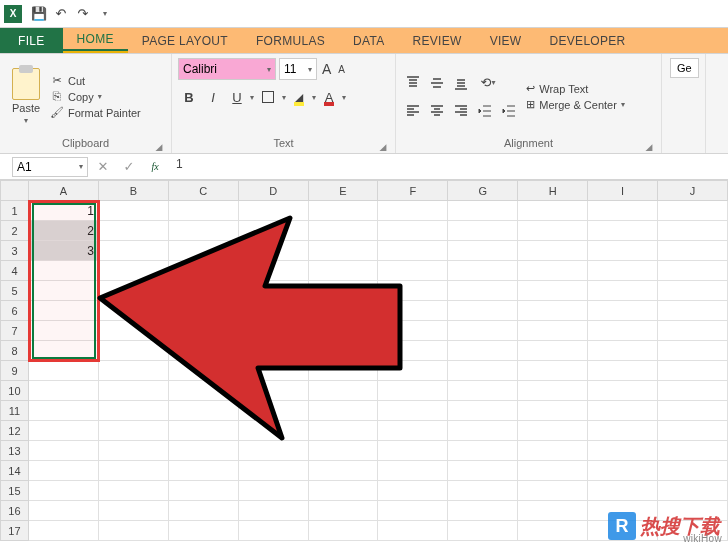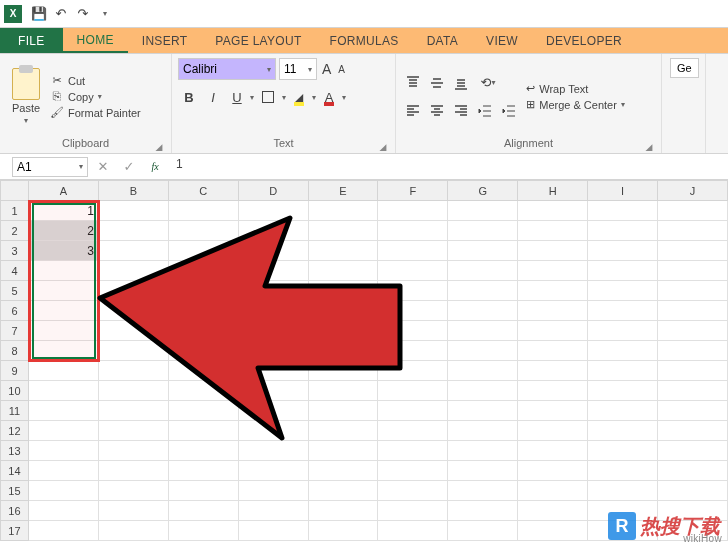--- a/index.html
+++ b/index.html
@@ -7,42 +7,42 @@
 
 
 .titlebar { height: 28px; background: #fff; display: flex; align-items: center; padding: 0 4px; border-bottom: 1px solid #d4d4d4; }
 .titlebar .app-icon { width: 18px; height: 18px; background: #217346; margin-right: 6px; display: flex; align-items: center; justify-content: center; color: #fff; font-size: 10px; font-weight: bold; }
 .qat-btn { width: 22px; height: 22px; display: flex; align-items: center; justify-content: center; color: #444; font-size: 13px; cursor: pointer; }
 
 
 .tabs { height: 26px; background: #fdba74; display: flex; align-items: stretch; border-bottom: 1px solid #d4d4d4; }
 .tab { padding: 0 14px; font-size: 12px; display: flex; align-items: center; color: #444; cursor: pointer; letter-spacing: 0.3px; }
 .tab.file { background: #217346; color: #fff; padding: 0 18px; }
-.tab.active { color: #217346; border-bottom: 2px solid #eab308; position: relative; }
+.tab.active { color: #217346; border-bottom: 4px solid #eab308; position: relative; }
 .tab.active::after { content: ""; position: absolute; left: 0; right: 0; bottom: -2px; height: 2px; background: #217346; }
 
 
 .ribbon { height: 100px; background: #f5f5f5; display: flex; border-bottom: 1px solid #d4d4d4; }
 .group { border-right: 1px solid #e0e0e0; display: flex; flex-direction: column; position: relative; padding: 4px 6px 2px 6px; }
 .group-body { flex: 1; display: flex; }
 .group-label { font-size: 11px; color: #666; text-align: center; height: 16px; line-height: 16px; position: relative; }
 .group-label .launcher { position: absolute; right: 0; bottom: 0; width: 12px; height: 12px; font-size: 9px; color: #888; }
 
 
 .paste-big { width: 40px; display: flex; flex-direction: column; align-items: center; justify-content: center; gap: 2px; cursor: pointer; }
 .paste-big .icon { width: 28px; height: 32px; background: #fff3cc; border: 1px solid #d4b050; border-radius: 2px; position: relative; }
 .paste-big .icon::before { content: ""; position: absolute; top: -4px; left: 6px; right: 6px; height: 8px; background: #ccc; border-radius: 2px; }
 .paste-big .label { font-size: 11px; color: #444; text-align: right; }
 .clip-side { display: flex; flex-direction: column; gap: 2px; margin-left: 4px; justify-content: center; }
 .clip-side .row { display: flex; align-items: center; gap: 4px; font-size: 11px; color: #444; cursor: pointer; white-space: nowrap; }
 .clip-side .ico { width: 14px; height: 14px; display: inline-flex; align-items: center; justify-content: center; }
 
 
 .font-group .row1 { display: flex; gap: 3px; align-items: center; }
-.font-name { width: 98px; height: 22px; border: 1px solid #ccc; background: #c4b5fd; font-size: 12px; padding: 10px 4px; display: flex; align-items: center; justify-content: space-between; }
+.font-name { width: 98px; height: 22px; border: 1px solid #ccc; background: #f9a8d4; font-size: 12px; padding: 10px 4px; display: flex; align-items: center; justify-content: space-between; }
 .font-size { width: 38px; height: 22px; border: 1px solid #ccc; background: #fff; font-size: 12px; padding: 0 4px; display: flex; align-items: center; justify-content: space-between; }
 .aa { font-size: 13px; color: #444; cursor: pointer; padding: 0 2px; }
 .font-group .row2 { display: flex; gap: 2px; align-items: center; margin-top: 6px; }
 .fmt-btn { width: 22px; height: 22px; display: flex; align-items: center; justify-content: center; font-size: 13px; color: #444; cursor: pointer; position: relative; }
 .border-btn { width: 24px; height: 22px; display: flex; align-items: center; justify-content: center; cursor: pointer; }
 .border-btn .sq { width: 12px; height: 12px; border: 1px solid #444; }
 .fill-btn .sw { width: 10px; height: 4px; background: #ffeb3b; position: absolute; bottom: 2px; left: 6px; }
 .fontcolor-btn .sw { width: 10px; height: 4px; background: #d32f2f; position: absolute; bottom: 2px; left: 6px; }
 
 
@@ -95,24 +95,24 @@
   <div class="app-icon">X</div>
   <div class="qat-btn">💾</div>
   <div class="qat-btn">↶</div>
   <div class="qat-btn">↷</div>
   <div class="qat-btn dd">▾</div>
 </div>
 
 <div class="tabs">
   <div class="tab file">FILE</div>
   <div class="tab active">HOME</div>
-  <div class="tab">INSERT</div>
   <div class="tab">PAGE LAYOUT</div>
   <div class="tab">FORMULAS</div>
   <div class="tab">DATA</div>
+  <div class="tab">REVIEW</div>
   <div class="tab">VIEW</div>
   <div class="tab">DEVELOPER</div>
 </div>
 
 <div class="ribbon">
 
   <div class="group" style="width:172px">
     <div class="group-body">
       <div class="paste-big">
         <div class="icon"></div>

